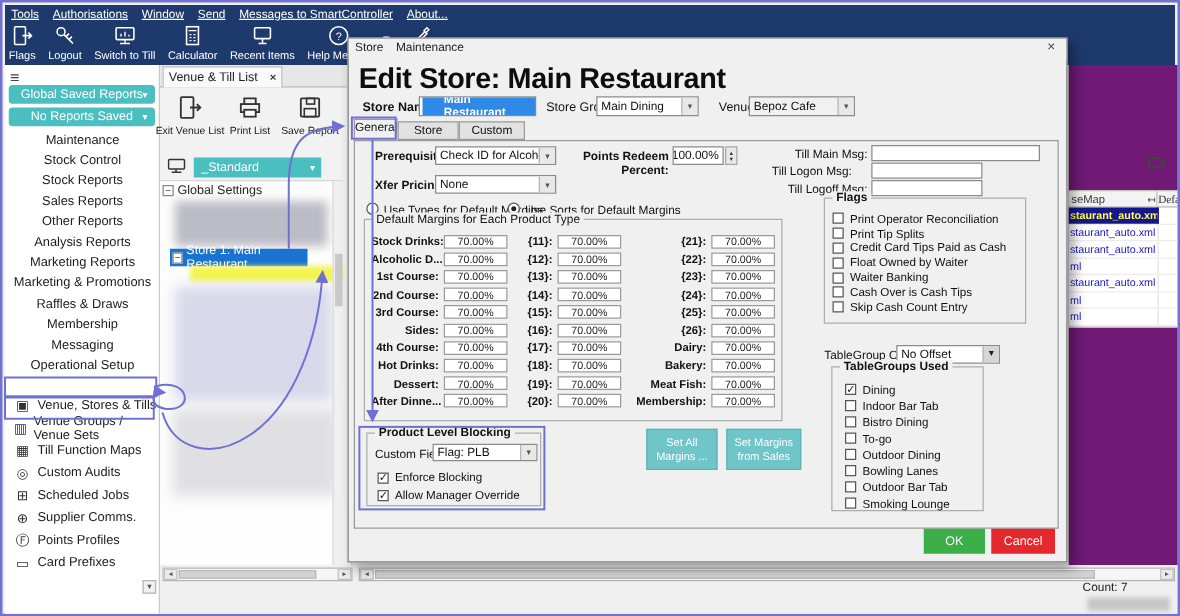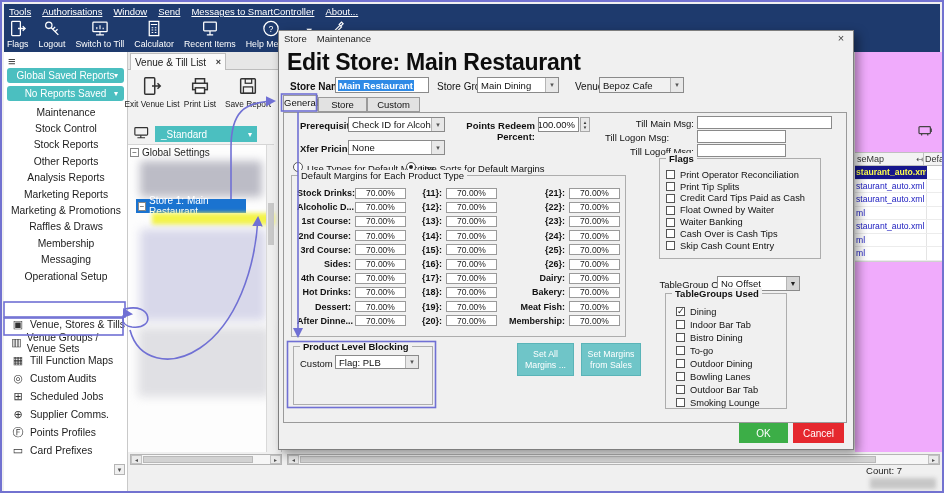--- a/index.html
+++ b/index.html
@@ -58,26 +58,26 @@
   .blur1 { position:absolute; left:12px; top:16px; width:122px; height:36px; background:#bcbcc6; filter:blur(4px); border-radius:2px; }
   .storerow { position:absolute; left:8px; top:54px; width:110px; height:14px; background:#1a73d0; color:#fff; font-size:10px; display:flex; align-items:center; padding-left:2px; }
   .storerow .expander { background:#fff; }
   .yellowblur { position:absolute; left:24px; top:68px; width:122px; height:12px; background:#f4f44a; filter:blur(2px); }
   .blur2 { position:absolute; left:12px; top:84px; width:126px; height:92px; background:#d8d8ea; filter:blur(5px); border-radius:3px; }
   .blur3 { position:absolute; left:10px; top:182px; width:132px; height:70px; background:#e0e0e4; filter:blur(5px); border-radius:3px; }
   .vsb { position:absolute; right:0; top:0; width:8px; height:308px; background:#f0f0f0; border-left:1px solid #d9d9d9; }
   .vsb .thumb { position:absolute; left:1px; top:58px; width:6px; height:42px; background:#c9c9c9; }
 
   
-  .rightpanel { position:absolute; left:853px; top:50px; width:89px; height:400px; background:#f0abfc; }
+  .rightpanel { position:absolute; left:853px; top:50px; width:89px; height:400px; background:#701a75; }
   .rp-icon { position:absolute; left:62px; top:72px; width:18px; height:14px; }
   .rp-table { position:absolute; left:0; top:100px; width:89px; }
   .rp-head { height:14px; background:#f3f3f3; border-top:1px solid #c0c0c0; border-bottom:1px solid #c0c0c0; display:flex; align-items:center; font-size:9px; color:#333; }
   .rp-c1 { width:72px; padding-left:2px; display:flex; justify-content:space-between; align-items:center; border-right:1px solid #c0c0c0; height:100%; }
-  .rp-c2 { padding-left:1px; }
+  .rp-c2 { padding-left:1px;font-family:Liberation Serif, serif; }
   .rp-body { background:#fff; border-bottom:1px solid #d0d0d0; }
   .trow { height:13.5px; display:flex; align-items:center; border-bottom:1px solid #ececec; }
   .tcell { width:72px; font-size:8.6px; color:#2020c0; white-space:nowrap; overflow:hidden; padding-left:1px; border-right:1px solid #e4e4e4; height:100%; display:flex; align-items:center; }
   .trow.sel .tcell { background:#16168c; color:#ffff4d; font-weight:bold; border-right-color:#16168c; }
 
   
   .bottomstrip { position:absolute; left:126px; top:450px; width:814px; height:41px; background:#f0f0f0; z-index:5; }
   .hsb { position:absolute; height:11px; border:1px solid #b5b5b5; background:#f6f6f6; }
   .hsb .arrow { position:absolute; top:0; width:11px; height:9px; background:#eaeaea; border:1px solid #c2c2c2; font-size:5px; color:#555; text-align:center; line-height:9px; }
   .hsb .al { left:0; } .hsb .ar { right:0; }
@@ -90,21 +90,21 @@
   .blurbox { position:absolute; left:742px; top:26px; width:66px; height:11px; background:#c6c6c6; filter:blur(2px); }
 
   
   .dialog { position:absolute; left:276px; top:28px; width:576px; height:420px; background:#f0f0f0; border:1px solid #7e7e7e; box-shadow:4px 4px 10px rgba(0,0,0,.4); z-index:10; }
   .dlg-menubar { position:absolute; left:0; top:0; width:574px; height:16px; background:#f0f0f0; display:flex; gap:10px; padding:2px 0 0 5px; }
   .dlg-menubar span { font-size:9.5px; color:#222; }
   .dlg-close { position:absolute; left:552px; top:1px; width:20px; height:14px; text-align:center; font-size:11px; color:#444; line-height:13px; }
   .dlg-title { position:absolute; left:8px; top:18px; font-size:23px; font-weight:bold; color:#0d0d0d; letter-spacing:-0.3px; }
   .flabel { position:absolute; font-size:10px; font-weight:bold; color:#111; }
   .input { position:absolute; background:#fff; border:1px solid #8a8a8a; font-size:9.5px; display:flex; align-items:center; padding-left:2px; color:#111; overflow:hidden; }
-  .seltext { background:#2e8ae6; color:#fff; font-weight:bold; padding:0 1px; font-size:9.5px; }
+  .seltext { background:#2e8ae6; color:#fff; font-weight:bold; padding:0 17px; font-size:9.5px; }
   .combo { position:absolute; background:#fff; border:1px solid #8a8a8a; font-size:9.5px; display:flex; align-items:center; padding-left:3px; color:#111; overflow:hidden; }
   .combo .cbtn { position:absolute; right:0; top:0; bottom:0; width:13px; background:#e8e8e8; border-left:1px solid #b5b5b5; font-size:7px; color:#555; display:flex; align-items:center; justify-content:center; }
   .combo.disabled { background:#f1f1f1; }
   .combo.classic .cbtn { background:#d6d6d6; color:#222; }
   .tabs-row { position:absolute; left:0; top:64px; }
   .dtab { position:absolute; font-size:9.5px; color:#111; text-align:center; border:1px solid #9a9a9a; background:#e2e2e2; height:15px; top:2px; line-height:14px; }
   .dtab.active { background:#f0f0f0; height:17px; top:0; border-bottom:1px solid #f0f0f0; z-index:2; }
   .dtab1 { left:4px; width:35px; } .dtab2 { left:39px; width:49px; } .dtab3 { left:88px; width:53px; }
   .content { position:absolute; left:4px; top:81px; width:564px; height:311px; border:1px solid #9a9a9a; background:#f0f0f0; }
   .clabel { position:absolute; font-size:9.5px; font-weight:bold; color:#111; }
@@ -210,20 +210,21 @@
     </div>
     <div class="pill pill2">
       <span>No Reports Saved</span>
       <span class="pcaret">▾</span>
     </div>
     <div class="slist">
 
     <div class="sitem">Maintenance</div>
         <div class="sitem">Stock Control</div>
         <div class="sitem">Stock Reports</div>
+        <div class="sitem">Sales Reports</div>
         <div class="sitem">Other Reports</div>
         <div class="sitem">Analysis Reports</div>
         <div class="sitem">Marketing Reports</div>
         <div class="sitem">Marketing &amp; Promotions</div>
         <div class="sitem">Raffles &amp; Draws</div>
         <div class="sitem">Membership</div>
         <div class="sitem">Messaging</div>
         <div class="sitem">Operational Setup</div>
       </div>
     <div class="slist2">
@@ -441,21 +442,21 @@
       <span class="clabel" style="left:16px;top:30px;">Xfer Pricing:</span>
       <div class="combo" style="left:64px;top:27px;width:97px;height:15px;">
         <span>None</span>
         <span class="cbtn">▾</span>
       </div>
 
       <span class="clabel-n" style="left:321px;top:5px;width:89px;text-align:right;">Till Main Msg:</span>
       <div class="input" style="left:413px;top:3px;width:135px;height:13px;">
           <span></span>
         </div>
-      <span class="clabel-n" style="left:321px;top:19px;width:89px;text-align:left;">Till Logon Msg:</span>
+      <span class="clabel-n" style="left:321px;top:19px;width:89px;text-align:center;">Till Logon Msg:</span>
       <div class="input" style="left:413px;top:17px;width:89px;height:13px;">
           <span></span>
         </div>
       <span class="clabel-n" style="left:321px;top:33px;width:89px;text-align:right;">Till Logoff Msg:</span>
       <div class="input" style="left:413px;top:31px;width:89px;height:13px;">
           <span></span>
         </div>
 
       <span class="radio" style="left:9px;top:49px;"></span>
       <span class="clabel-n" style="left:23px;top:50px;">Use Types for Default Margins</span>
@@ -650,24 +651,36 @@
             <div class="cbrow">
               <span class="cb"></span>
               <span class="cblabel">Smoking Lounge</span>
             </div>
           </div>
       </div>
 
       <div class="fieldset" style="left:9px;top:233px;width:140px;height:59px;">
         <span class="legend b">Product Level Blocking</span>
         <span class="clabel-n" style="left:6px;top:11px;">Custom Field:</span>
-        <div class="combo" style="left:41px;top:8px;width:84px;height:14px;">
+        <div class="combo" style="left:52px;top:8px;width:84px;height:14px;">
           <span>Flag: PLB</span>
           <span class="cbtn">▾</span>
         </div>
+        <div style="position:absolute;left:8px;top:28px;">
+
+            <div class="cbrow" style="height:14px;">
+              <span class="cb on"></span>
+              <span class="cblabel">Enforce Blocking</span>
+            </div>
+
+            <div class="cbrow" style="height:14px;">
+              <span class="cb on"></span>
+              <span class="cblabel">Allow Manager Override</span>
+            </div>
+          </div>
       </div>
     </div>
 
     <div class="okbtn">OK</div>
     <div class="cancelbtn">Cancel</div>
   </div>
 
   <svg class="annotations" viewBox="0 0 944 493">
     <defs>
       <marker id="arr" viewBox="0 0 10 10" refX="8" refY="5" markerWidth="6.5" markerHeight="6.5" orient="auto-start-reverse">

